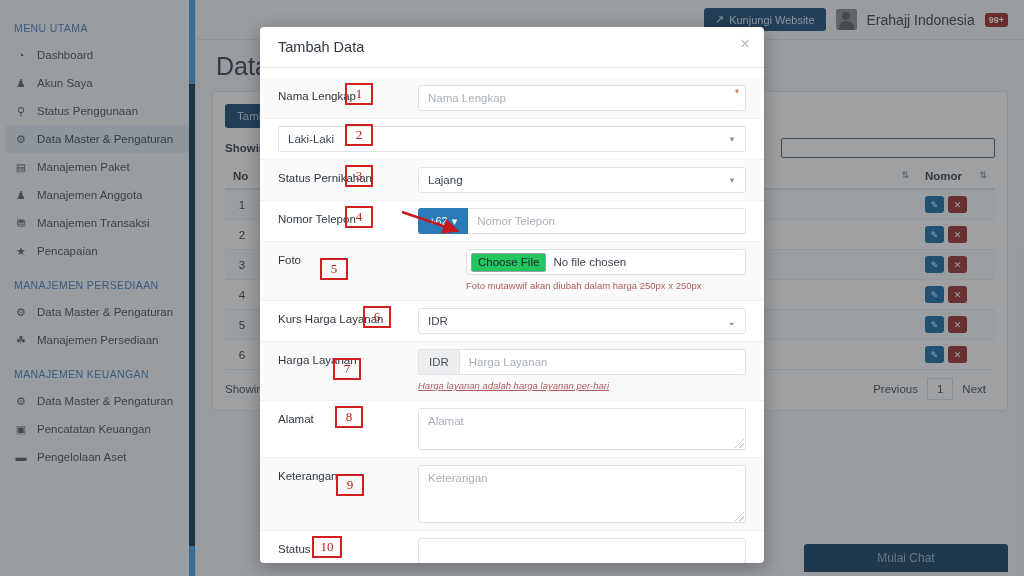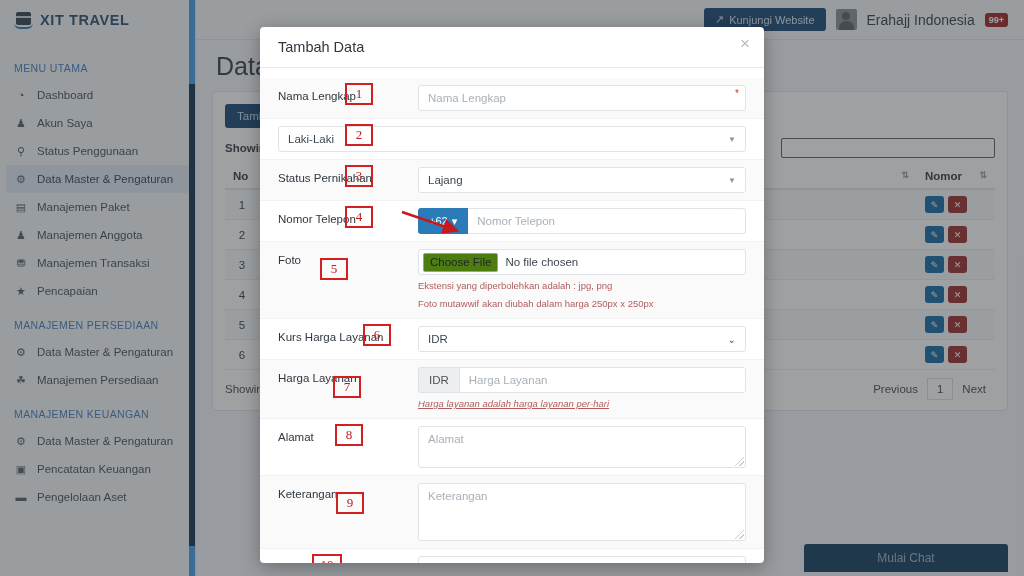--- a/index.html
+++ b/index.html
@@ -190,21 +190,21 @@
   .phone-in {
     flex: 1; height: 26px; border: 1px solid #dfe2e6; border-left: none;
     border-radius: 0 3px 3px 0; display: flex; align-items: center;
     padding: 0 9px; font-size: 11.5px; color: #a9b0b7; background: #fff;
   }
   .filebox {
     width: 100%; height: 26px; border: 1px solid #dfe2e6; border-radius: 3px;
     background: #fff; display: flex; align-items: center; padding: 0 4px; gap: 7px;
   }
   .file-btn {
-    border: 1px solid #9aa0a6; background: #4d7c0f; font-size: 11.5px; color: #1f2429;
+    border: 1px solid #9aa0a6; background: #22c55e; font-size: 11.5px; color: #1f2429;
     padding: 1px 6px; border-radius: 2px; line-height: 15px; text-align: center;
   }
   .file-none { font-size: 11.5px; color: #3d464f; }
   .hint { font-size: 9.5px; color: #b05c5c; margin-top: 4px; line-height: 14px; }
   .hint.ital { font-style: italic; text-decoration: underline; }
   .ig { display: flex; }
   .ig-addon {
     background: #eceef0; border: 1px solid #dfe2e6; border-right: none;
     height: 26px; display: flex; align-items: center; padding: 0 10px;
     font-size: 11.5px; color: #4a525a; border-radius: 3px 0 0 3px;
@@ -236,27 +236,20 @@
   .arrow-ann { position: absolute; left: 399px; top: 210px; }
 </style>
 </head>
 <body>
 
 <div id="app">
 
   <div id="page-bg">
 
     <div class="sidebar">
-      <div class="brand">
-        <span class="brand-logo">
-          <span class="kaaba"></span>
-            <span class="base"></span>
-        </span>
-        <span class="brand-name">XIT TRAVEL</span>
-      </div>
       <div class="nav" id="nav-root">
           <div class="nav-header">MENU UTAMA</div>
           <div class="nav-item">
             <span class="nav-ico">◔</span>
             <span>Dashboard</span>
           </div>
           <div class="nav-item">
             <span class="nav-ico">♟</span>
             <span>Akun Saya</span>
           </div>
@@ -455,30 +448,29 @@
                 <span>+62</span>
                 <span>▾</span>
               </div>
               <div class="phone-in">
                 <span>Nomor Telepon</span>
               </div>
             </div>
           </div>
           <div class="numbox" style="left: 85px; width: 28px; height: 22px; top: 5px; position: absolute;">4</div>
         </div>
-        <div class="frow z" style="position: relative;">
+        <div class="frow z" style="position: relative; gap: 48px;">
           <div class="flabel">
             <span>Foto</span>
           </div>
           <div class="fctl">
             <div class="filebox">
               <span class="file-btn">Choose File</span>
               <span class="file-none">No file chosen</span>
             </div>
-            <div class="hint">Ekstensi yang diperbolehkan adalah : jpg, png</div>
             <div class="hint">Foto mutawwif akan diubah dalam harga 250px x 250px</div>
           </div>
           <div class="numbox" style="left: 60px; width: 28px; height: 22px; top: 16px; position: absolute;">5</div>
         </div>
         <div class="frow" style="position: relative;">
           <div class="flabel">
             <span>Kurs Harga Layanan</span>
           </div>
           <div class="fctl">
             <div class="sel">

